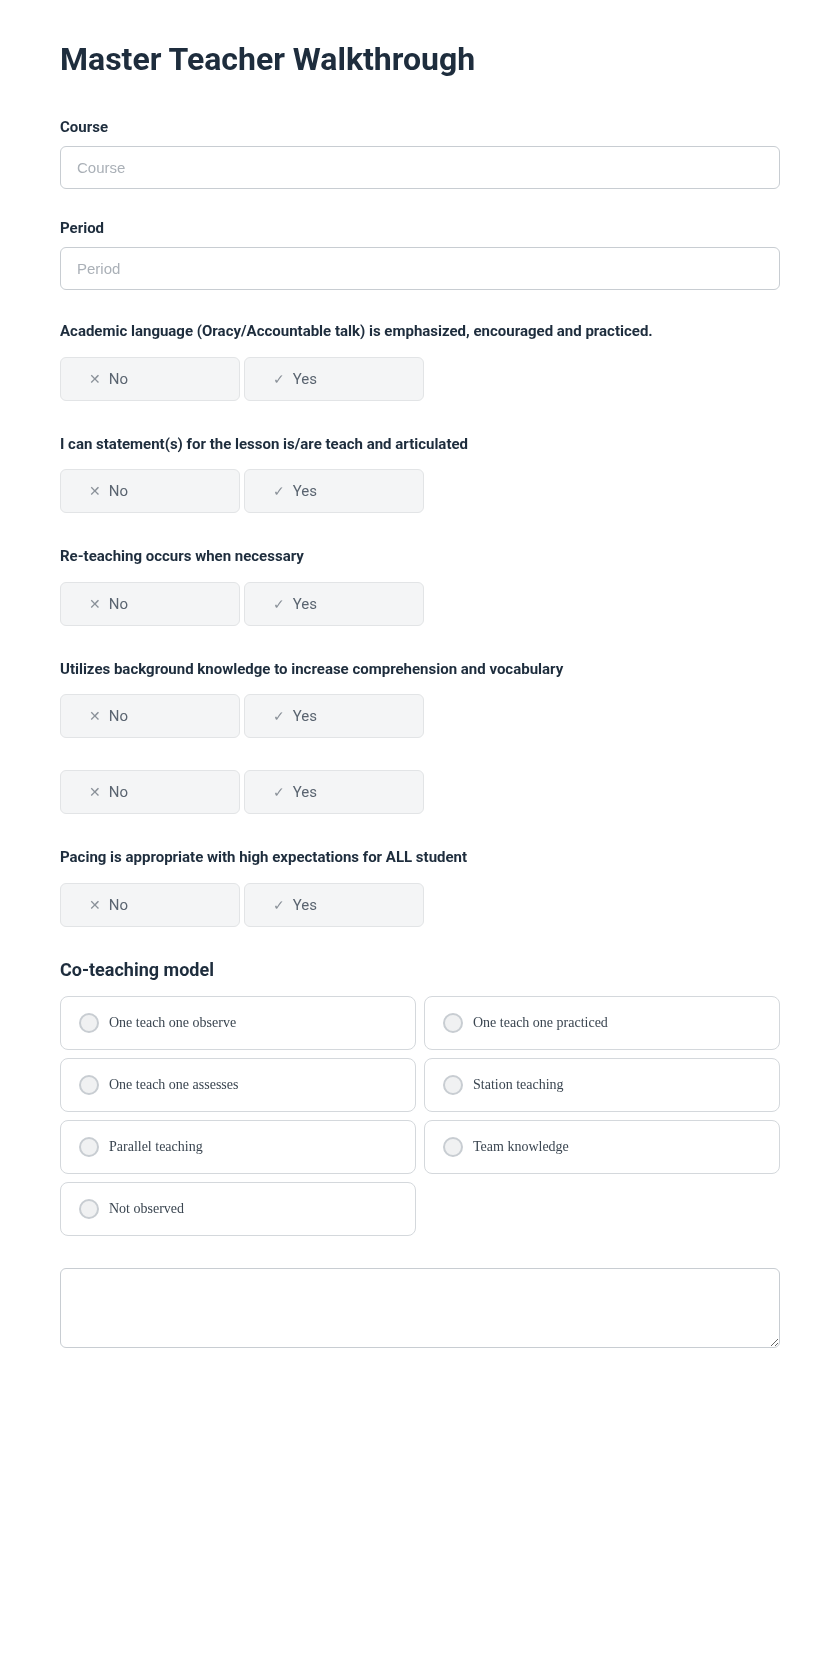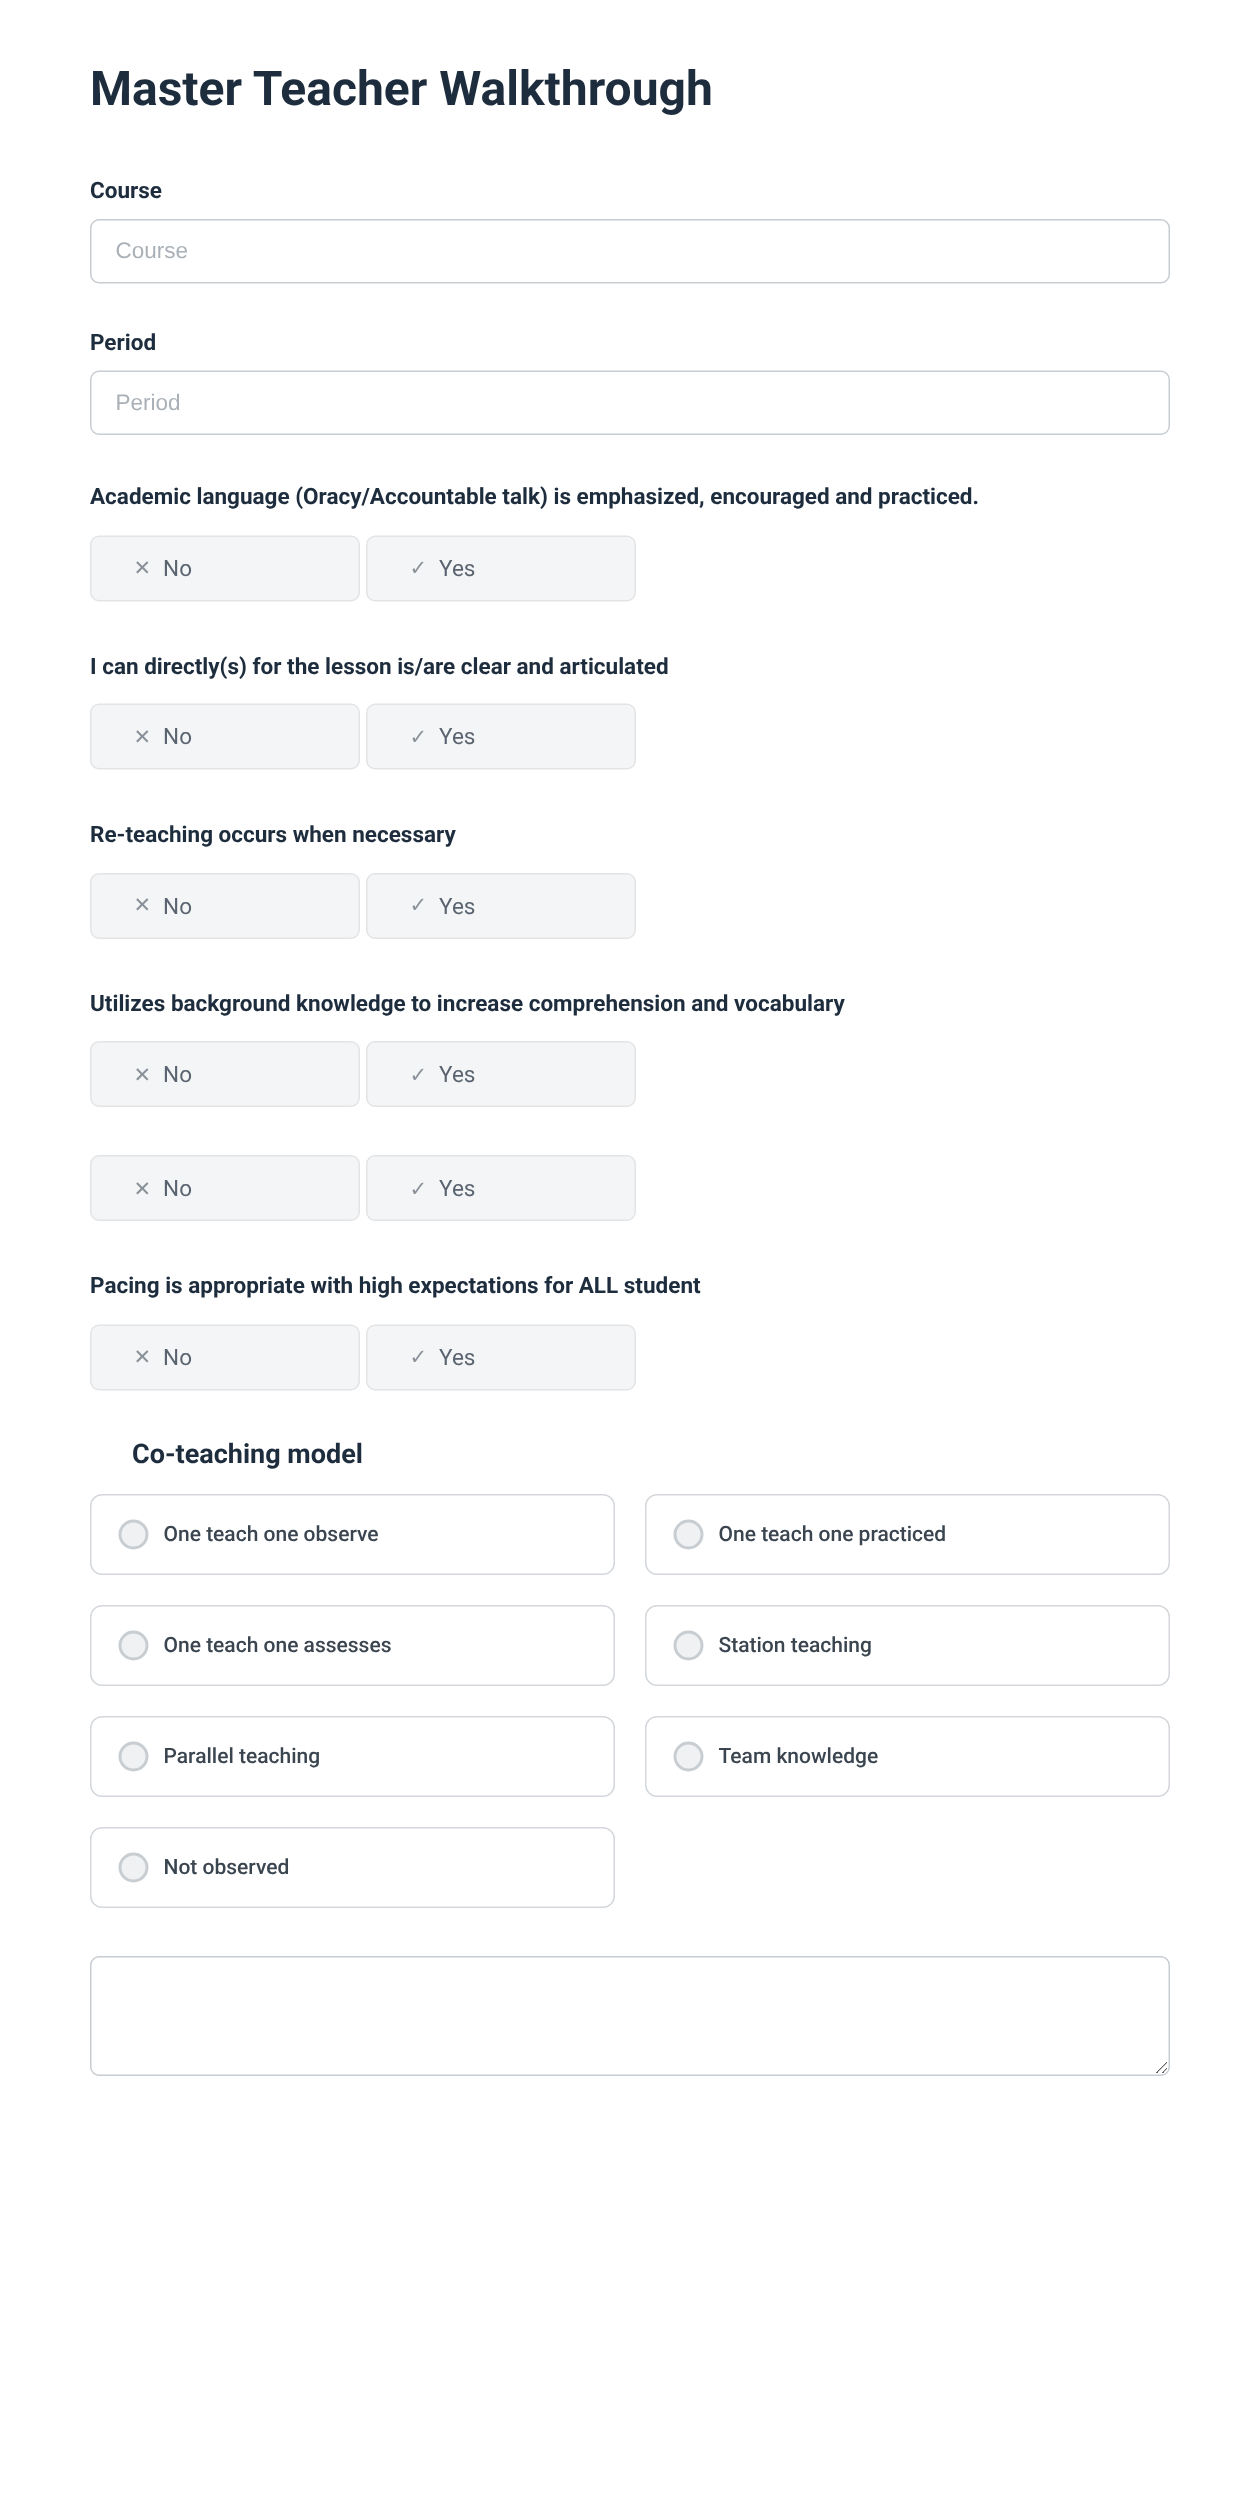--- a/index.html
+++ b/index.html
@@ -70,26 +70,26 @@
     }
     .radio-option .icon {
       font-size: 14px;
       color: #8a9199;
     }
     .section-label {
       font-size: 18px;
       font-weight: 700;
       color: #1e2d3d;
       margin-bottom: 16px;
-      margin-left: 28px;
     }
     .coteaching-grid {
       display: grid;
       grid-template-columns: 1fr 1fr;
-      gap: 20px;
+      gap: 8px;
+      font-family: Liberation Serif, serif;
     }
     .coteaching-option {
       display: flex;
       align-items: center;
       gap: 10px;
       background: #fff;
       border: 1.5px solid #d4d8dc;
       border-radius: 8px;
       padding: 16px 18px;
       cursor: pointer;
@@ -144,21 +144,21 @@
           <span class="icon">✕</span>
           <span>No</span>
         </div>
         <div class="radio-option">
           <span class="icon">✓</span>
           <span>Yes</span>
         </div>
       </div>
     </div>
     <div class="question-group">
-      <div class="question-text">I can directly(s) for the lesson is/are clear and articulated</div>
+      <div class="question-text">I can statement(s) for the lesson is/are teach and articulated</div>
       <div class="radio-row">
         <div class="radio-option">
           <span class="icon">✕</span>
           <span>No</span>
         </div>
         <div class="radio-option">
           <span class="icon">✓</span>
           <span>Yes</span>
         </div>
       </div>

